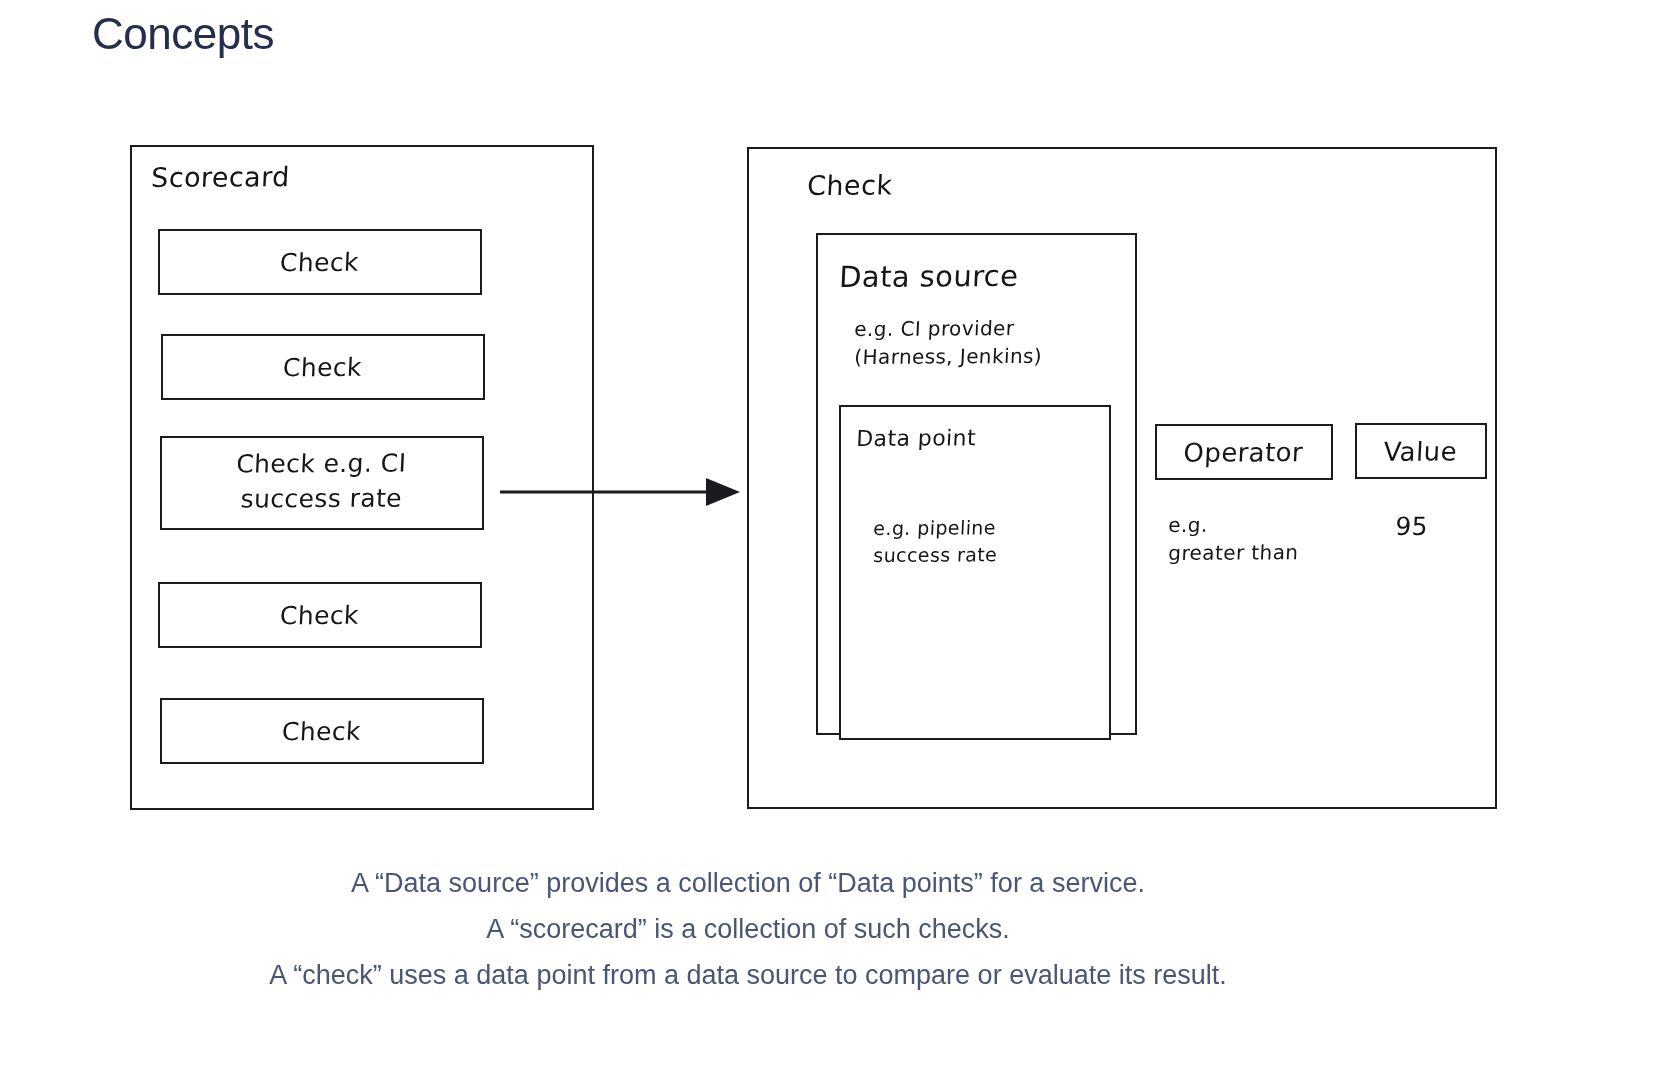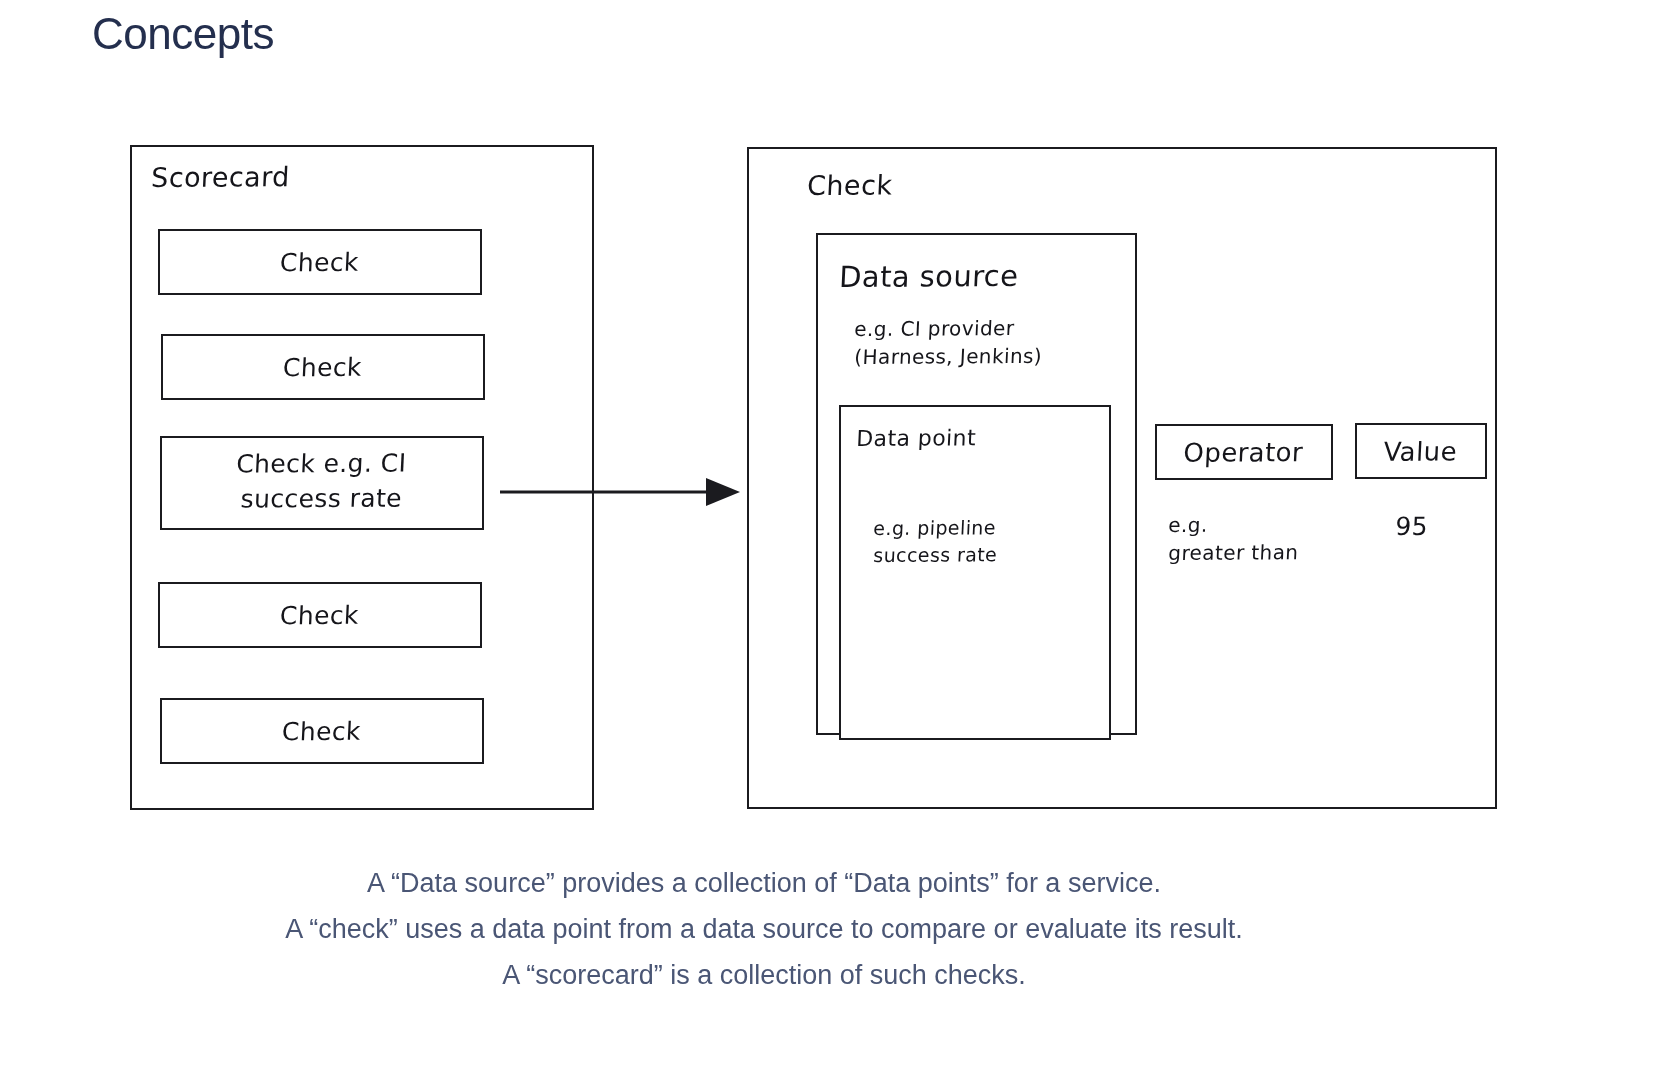--- a/index.html
+++ b/index.html
@@ -89,21 +89,21 @@
     position: absolute;
     left: 500px;
     top: 355px;
     width: 240px;
     height: 34px;
   }
 
   
   #caption {
     position: absolute;
-    left: 16px;
+    left: 0;
     top: 860px;
     width: 1496px;
     text-align: center;
     color: #4a5675;
     font-size: 27px;
     line-height: 46px;
   }
   .caption-line { display: block; }
 </style>
 </head>
@@ -173,15 +173,15 @@
   <div class="sketch-box thin" style="left:1355px; top:303px; width:132px; height:56px;">
     <div class="hand lbl-box" style="left:0; top:12px; font-size:26px;">Value</div>
   </div>
 
   <div class="hand lbl-value" style="left:1396px; top:392px;">95</div>
 
 </div>
 
 <div id="caption">
   <span class="caption-line">A “Data source” provides a collection of “Data points” for a service.</span>
+  <span class="caption-line">A “scorecard” is a collection of such checks.</span>
   <span class="caption-line">A “check” uses a data point from a data source to compare or evaluate its result.</span>
-  <span class="caption-line">A “scorecard” is a collection of such checks.</span>
 </div>
 
 </body></html>

